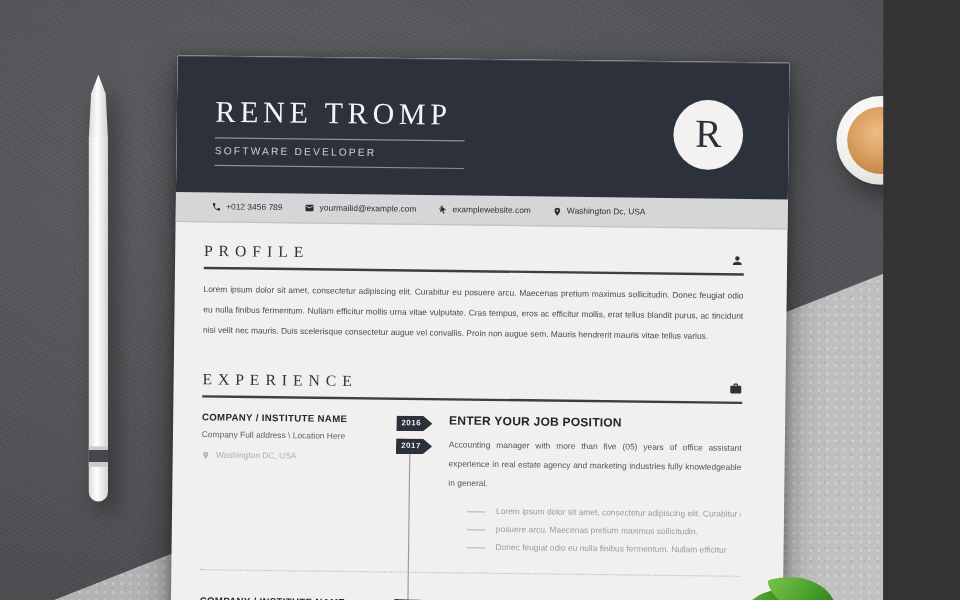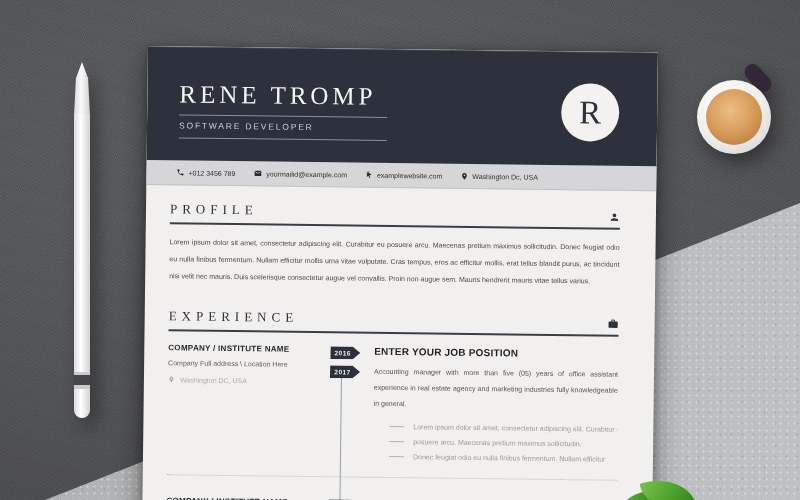--- a/index.html
+++ b/index.html
@@ -1,16 +1,16 @@
 <!DOCTYPE html>
 <html><head>
 <meta charset="utf-8">
 <style>
   html,body{margin:0;padding:0;background:#333;}
-  .stage{position:relative;width:800px;height:500px;overflow:hidden;font-family:"Liberation Sans",sans-serif;}
+  .stage{position:relative;width:736px;height:500px;overflow:hidden;font-family:"Liberation Sans",sans-serif;}
 
   
   .concrete{position:absolute;inset:0;background-color:#b2b3b4;
     background-image:radial-gradient(rgba(255,255,255,.28) 1px,transparent 1.4px),
                      radial-gradient(rgba(0,0,0,.07) 1px,transparent 1.3px),
                      linear-gradient(115deg,#a9aaab 0%,#b6b7b8 45%,#c0c1c2 100%);
     background-size:7px 7px,11px 11px,100% 100%;}
   .fabric{position:absolute;inset:0;
     clip-path:polygon(0 0,800px 0,800px 203px,45px 500px,0 500px);
     background-image:

